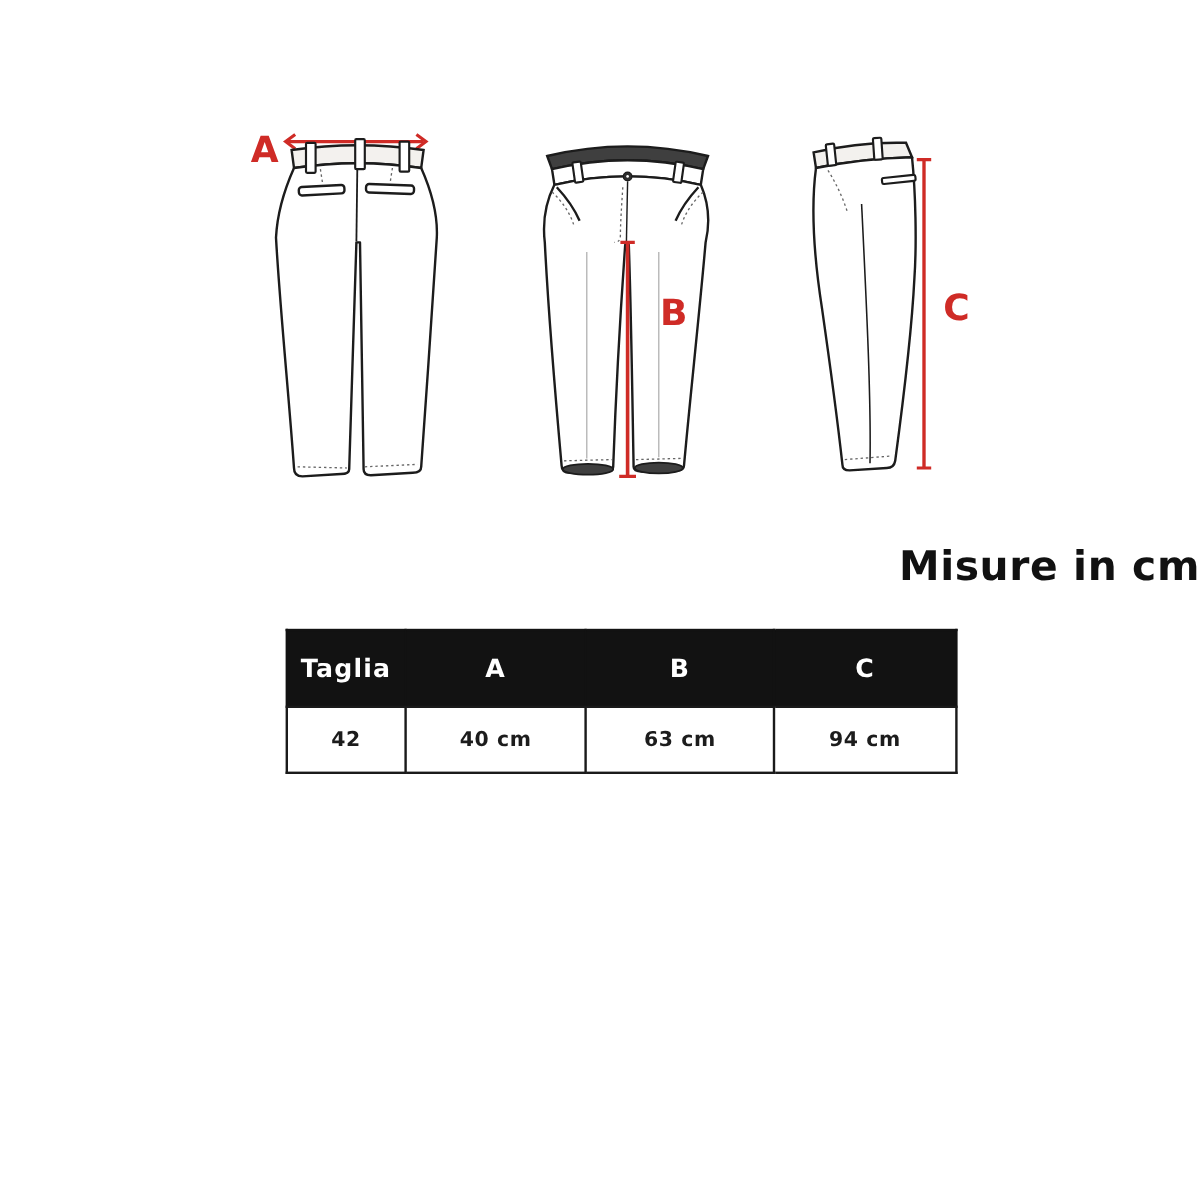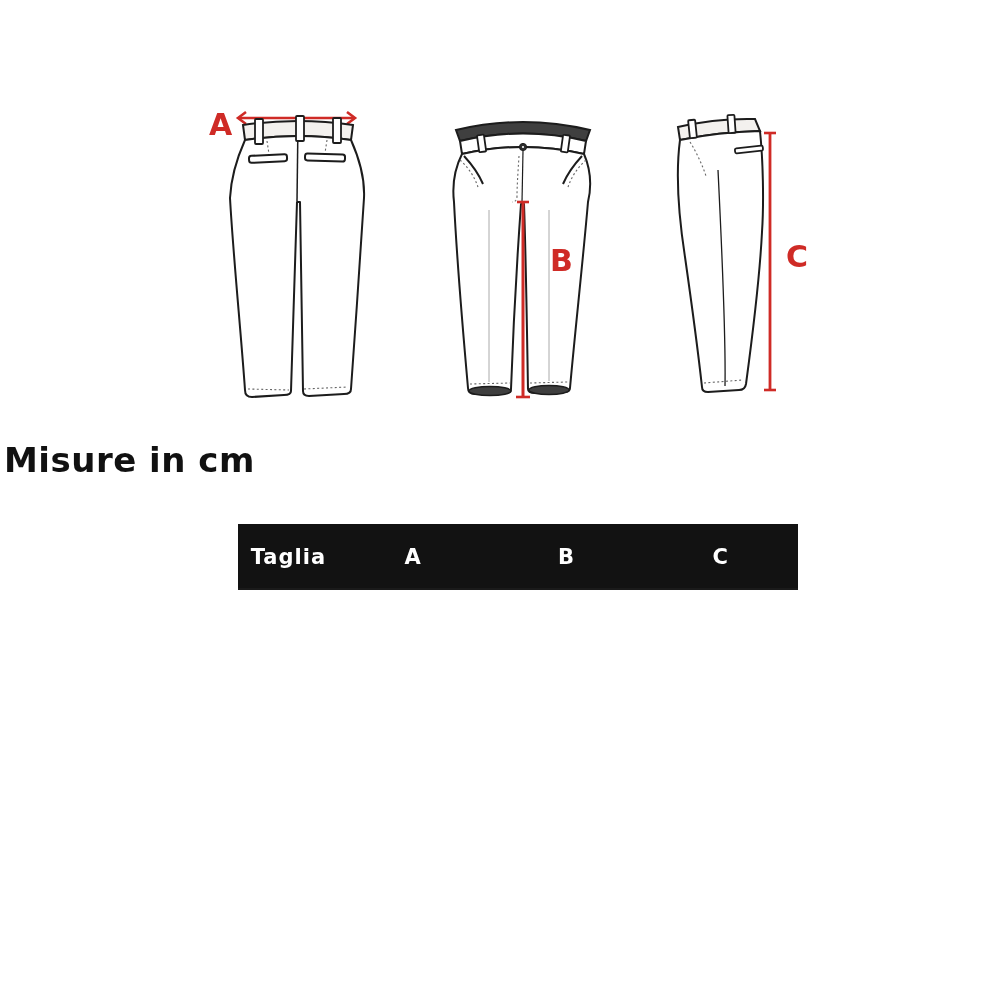--- a/index.html
+++ b/index.html
@@ -20,22 +20,22 @@
     font-family: "DejaVu Sans", "Liberation Sans", sans-serif;
     font-weight: bold;
     font-size: 30px;
     fill: #cf2b26;
   }
 
   .page-title {
     position: absolute;
     left: 0; top: 436px;
     width: 984px;
-    margin: 4px;
-    text-align: left;
+    margin: 16px;
+    text-align: right;
     font-size: 34px;
     font-weight: bold;
     color: #111111;
     letter-spacing: 0.5px;
   }
 
   .size-table-wrap {
     position: absolute;
     left: 238px; top: 524px;
     width: 560px;
@@ -222,17 +222,23 @@
       </colgroup>
       <thead>
         <tr>
           <th>Taglia</th>
           <th>A</th>
           <th>B</th>
           <th>C</th>
         </tr>
       </thead>
       <tbody>
+        <tr>
+          <td>42</td>
+          <td>40 cm</td>
+          <td>63 cm</td>
+          <td>94 cm</td>
+        </tr>
       </tbody>
     </table>
   </div>
 
 </div>
 
 </body></html>

